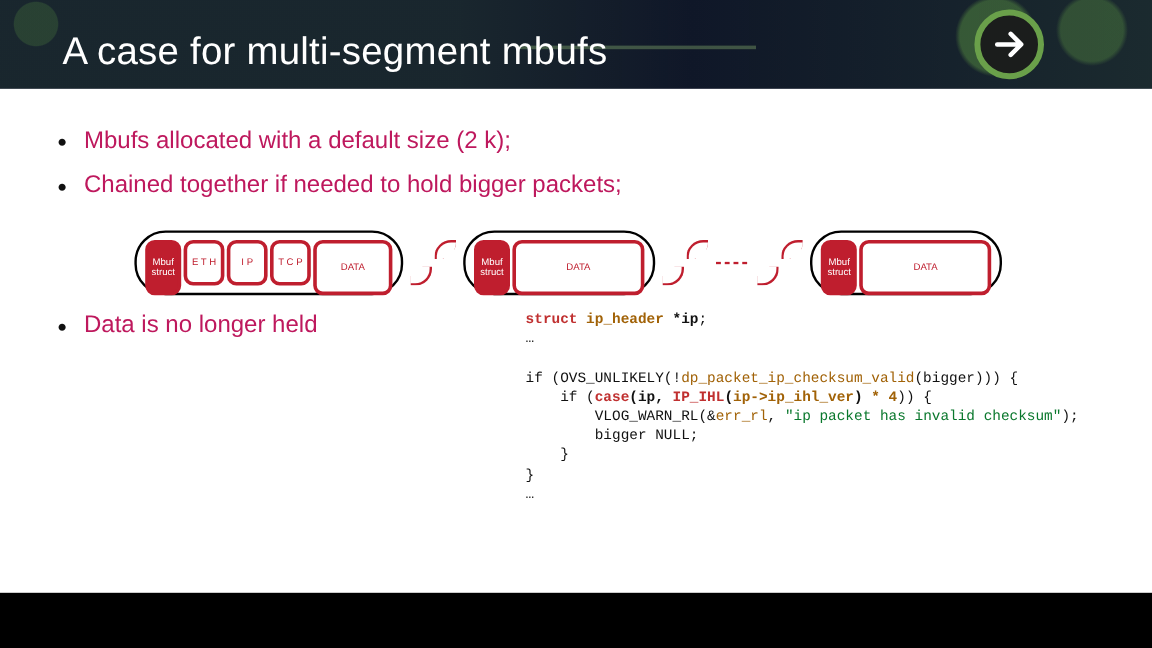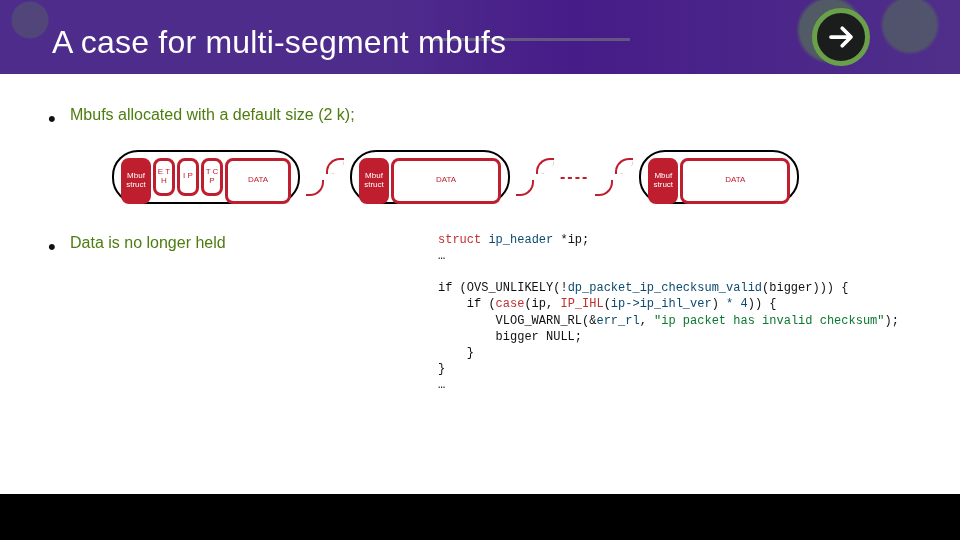--- a/index.html
+++ b/index.html
@@ -2,21 +2,21 @@
 <html><head>
 <meta charset="utf-8">
 <style>
   * { box-sizing: border-box; margin: 0; padding: 0; }
   html, body { width: 960px; height: 540px; overflow: hidden; font-family: Arial, Helvetica, sans-serif; background: #fff; }
 
   
   .header {
     position: relative;
     height: 74px;
-    background: #4c1d95;
+    background: #0f172a;
     overflow: hidden;
   }
   .header-bg {
     position: absolute; inset: 0;
     background:
       radial-gradient(circle at 30px 20px, rgba(90,140,70,.25) 0 18px, transparent 19px),
       radial-gradient(circle at 830px 30px, rgba(90,140,70,.5) 0 30px, transparent 34px),
       radial-gradient(circle at 910px 25px, rgba(90,140,70,.4) 0 26px, transparent 30px),
       linear-gradient(90deg, rgba(100,150,80,.12) 0 40%, rgba(30,30,30,.1) 60%, rgba(100,150,80,.15) 100%);
     filter: contrast(1.1);
@@ -35,22 +35,22 @@
     position: absolute; left: 52px; top: 24px;
     font-size: 32px; color: #fff; font-weight: 400;
     letter-spacing: .2px;
   }
 
   .content { padding: 30px 42px 0 42px; }
   ul.main { list-style: none; }
   ul.main > li {
     position: relative;
     padding-left: 28px;
-    font-size: 16px;
-    color: #4d7c0f;
+    font-size: 20px;
+    color: #be185d;
     margin-bottom: 10px;
     line-height: 1.35;
   }
   ul.main > li::before{
     content:"•"; position:absolute; left:6px; top:0; color:#111; font-size:22px;
   }
 
   
   .diagram { margin: 24px 0 6px 70px; display:flex; align-items:center; gap:10px; }
   .node {
@@ -59,70 +59,71 @@
     height:54px; padding:4px 6px; background:#fff; position:relative;
   }
   .cell {
     border:3px solid #bf1e2e; border-radius:8px;
     background:#bf1e2e; color:#fff;
     display:flex; align-items:center; justify-content:center;
     font-size:8px; text-align:center; line-height:1.05;
     margin:2px 1px; padding:20px 3px; min-width:18px;
   }
   .cell.struct{ width:30px; }
-  .cell.hdr{ background:#fff; color:#bf1e2e; width:22px; min-width:14px; padding:2px 0;}
+  .cell.hdr{ background:#fff; color:#bf1e2e; width:34px; min-width:14px; padding:2px 0;}
   .cell.data-red{ background:#fff; color:#bf1e2e; width:66px; }
   .cell.data-wide{ background:#fff; color:#bf1e2e; width:110px; }
   .link, .dots { color:#bf1e2e; font-weight:900; letter-spacing:2px; }
   .link-curve{
     width:18px; height:16px; align-self:flex-end;
     border-bottom:2px solid #bf1e2e; border-right:2px solid #bf1e2e;
     border-bottom-right-radius:14px; margin:0 -4px 8px -4px;
   }
   .link-curve.up{
     border-bottom:none; border-right:none;
     border-top:2px solid #bf1e2e; border-left:2px solid #bf1e2e;
     border-top-left-radius:14px; align-self:flex-start; margin:8px -4px 0 -4px;
   }
 
   
-  .lower { display:flex; align-items:flex-start; gap:26px; margin-top:28px; }
+  .lower { display:flex; align-items:flex-start; gap:26px; margin-top:12px; }
   .lower .bullets{ flex:0 0 370px; }
 
   
   .code {
     font-family: "Courier New", monospace;
     font-size: 12px; line-height:1.35;
     white-space: pre;
     color:#111;
   }
-  .code .kw{ color:#0c4a6e; }
+  .code .kw{ color:#a16207; }
   .code .red{ color:#c03030; }
   .code .str{ color:#0a782d; }
-  .code .bold{ font-weight:400;text-align:right; }
+  .code .bold{ font-weight:700;text-align:right; }
 
   
   .footer{ position:absolute; left:0; right:0; bottom:0; height:46px; background:#000; }
 </style>
 </head>
 <body>
 
 <div class="header">
   <div class="header-bg"></div>
   <div class="arrow-badge">
     <svg viewBox="0 0 24 24">
       <path d="M4 12h13M13 5l7 7-7 7" stroke="#fff" stroke-width="3" fill="none" stroke-linecap="round" stroke-linejoin="round"></path>
     </svg>
   </div>
   <div class="title">A case for multi-segment mbufs</div>
 </div>
 
 <div class="content">
   <ul class="main">
     <li>Mbufs allocated with a default size (2 k);</li>
+    <li>Chained together if needed to hold bigger packets;</li>
   </ul>
 
   <div class="diagram">
 
     <div class="node">
       <div class="cell struct">Mbuf struct</div>
       <div class="cell hdr">E T H</div>
       <div class="cell hdr">I P</div>
       <div class="cell hdr">T C P</div>
       <div class="cell data-red">DATA</div>

